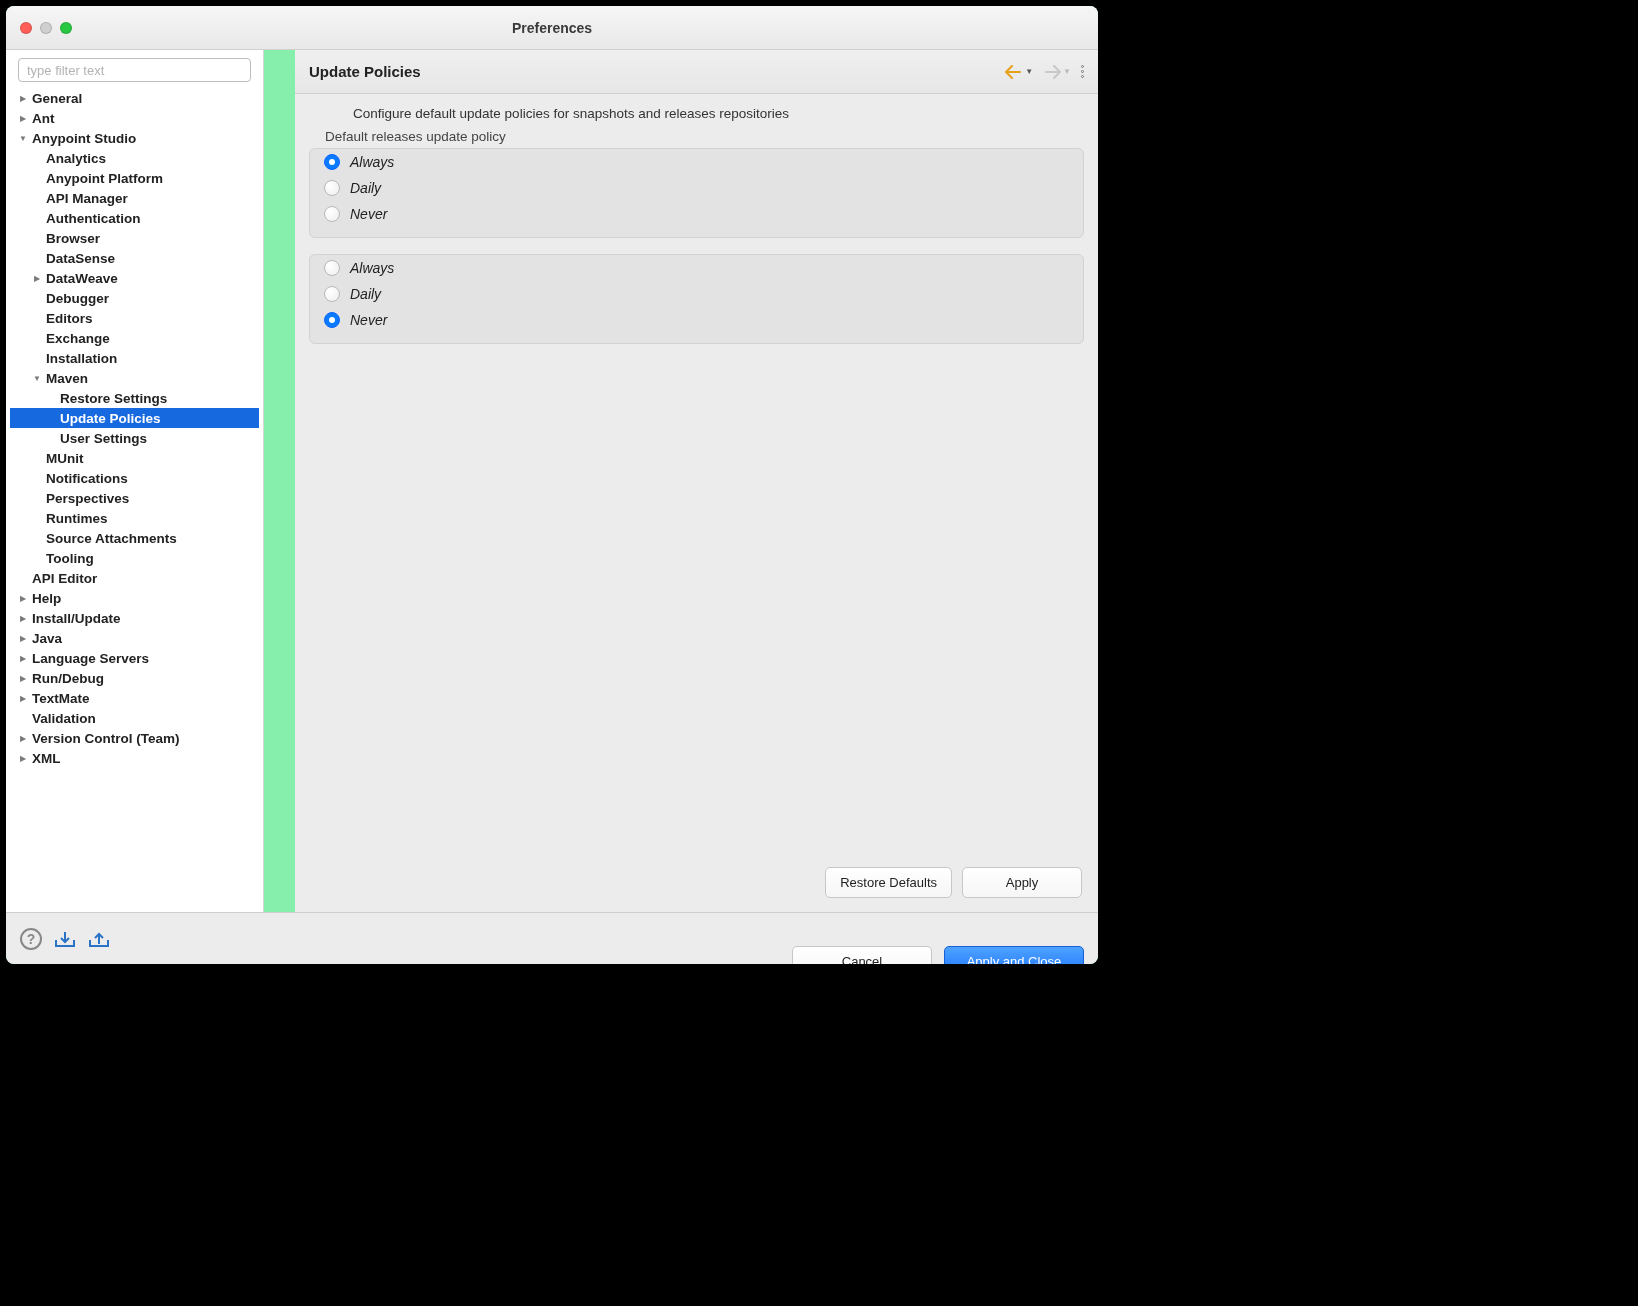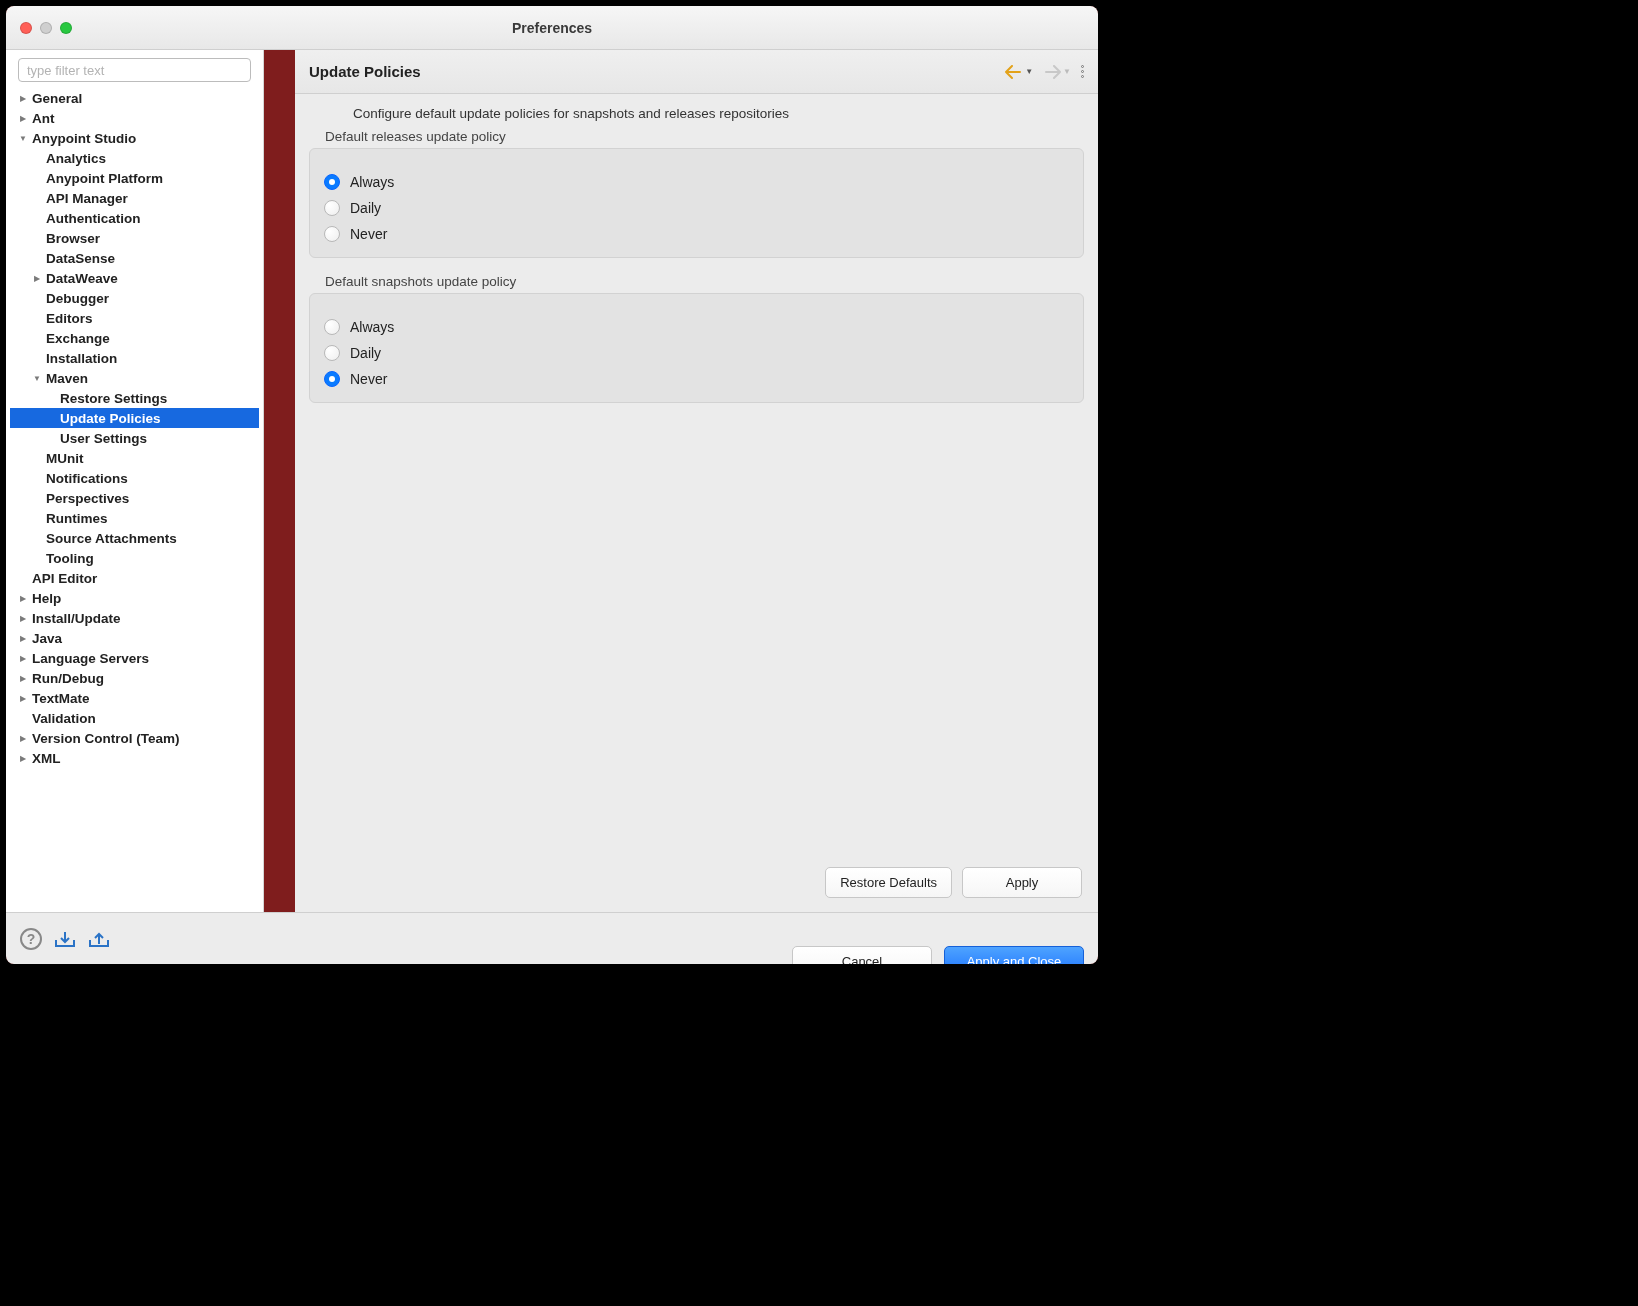--- a/index.html
+++ b/index.html
@@ -8,21 +8,21 @@
     font-family: -apple-system, BlinkMacSystemFont, "Helvetica Neue", Arial, sans-serif;
     font-size: 13px;
     color: #222;
     background: #000;
     width: 1638px;
     height: 1306px;
   }
   .window {
     width: 1092px;
     height: 958px;
-    background: #7f1d1d;
+    background: #86efac;
     border-radius: 8px;
     box-shadow: 0 10px 40px rgba(0,0,0,0.35);
     display: flex;
     flex-direction: column;
     overflow: hidden;
     position: relative;
     margin: 6px 0 0 6px;
   }
   
   .titlebar {
@@ -163,22 +163,23 @@
   }
   .group-label {
     font-size: 13.5px;
     color: #444;
     margin: 0 0 4px 16px;
   }
   .radio-group {
     background: #e3e3e3;
     border: 1px solid #d2d2d2;
     border-radius: 6px;
-    padding: 20px 14px 10px 14px;
+    padding: 0 14px 10px 14px;
     margin-bottom: 16px;
+    font-style: italic;
   }
   .radio-row {
     display: flex;
     align-items: center;
     height: 26px;
     gap: 10px;
     font-size: 14px;
   }
   .radio {
     width: 16px; height: 16px; border-radius: 50%;
@@ -473,21 +474,20 @@
               </div>
               <div class="radio-row">
                 <span class="radio"></span>
                 <span>Daily</span>
               </div>
               <div class="radio-row">
                 <span class="radio"></span>
                 <span>Never</span>
               </div>
             </div>
-            <div class="group-label">Default snapshots update policy</div>
             <div class="radio-group">
               <div class="radio-row">
                 <span class="radio"></span>
                 <span>Always</span>
               </div>
               <div class="radio-row">
                 <span class="radio"></span>
                 <span>Daily</span>
               </div>
               <div class="radio-row">

